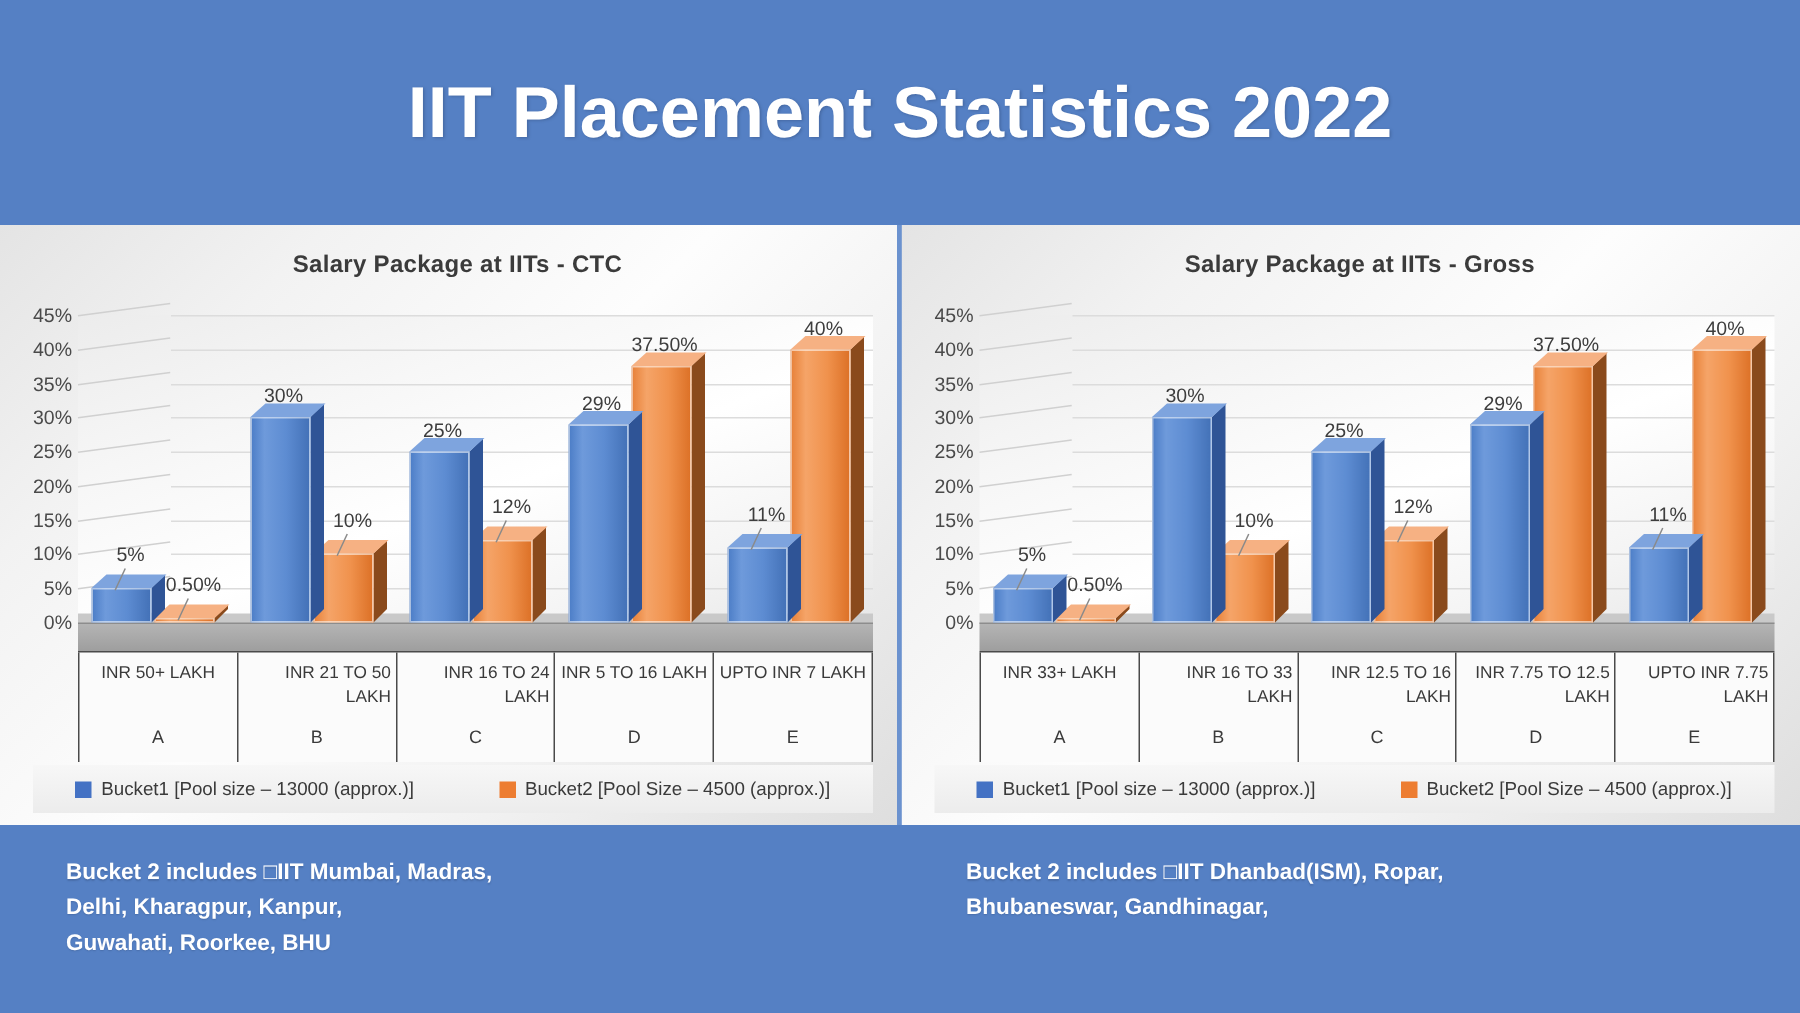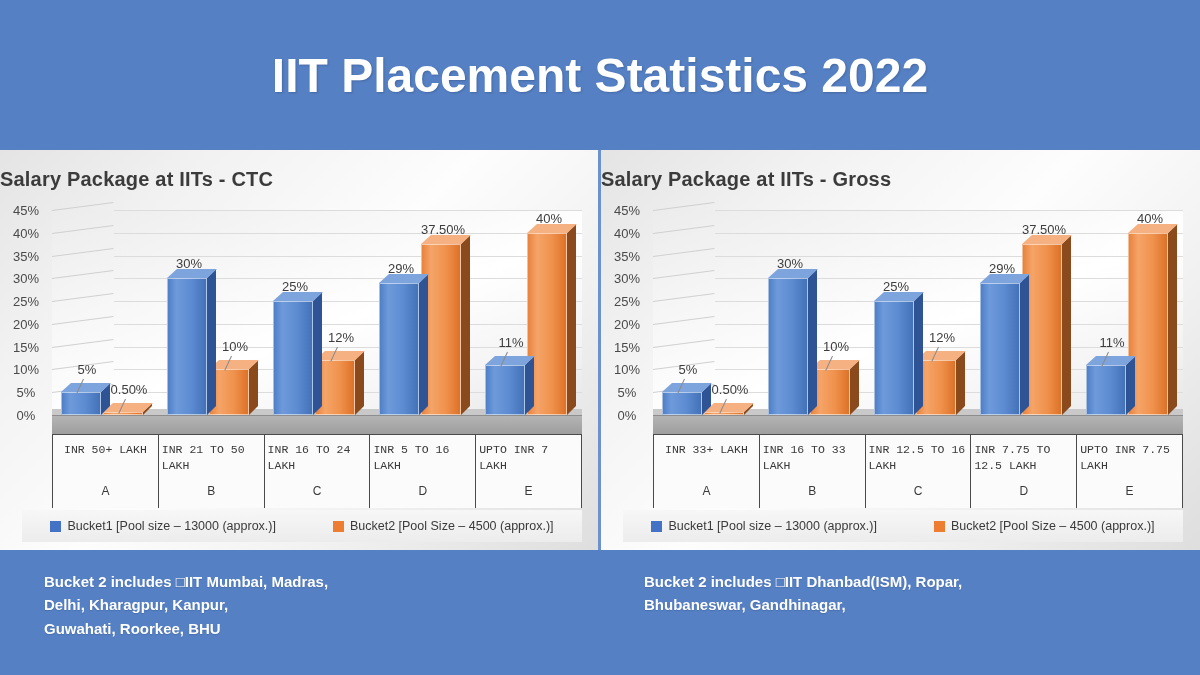--- a/index.html
+++ b/index.html
@@ -31,22 +31,22 @@
     position: relative;
     width: 600px; height: 400px;
     background: linear-gradient(135deg,#e4e4e4 0%,#f2f2f2 22%,#fdfdfd 48%,#f1f1f1 72%,#dedede 100%);
     overflow: hidden;
   }
   .chart-panel.left  { border-right: 2px solid #6b92cf; }
   .chart-panel.right { border-left: 1px solid #6b92cf; }
 
   .chart-title {
     position: absolute; left: 0; top: 18px; width: 100%;
-    text-align: left; font-size: 20px; font-weight: bold;
-    color: #3b3b3b; letter-spacing: .2px;
+    text-align: center; font-size: 16px; font-weight: bold;
+    color: #3b3b3b; letter-spacing: .2px; padding-left: 12px;
   }
 
   
   .plot {
     position: absolute;
     left: 52px; top: 60px; width: 530px; height: 205px;
   }
   .wall {
     position: absolute; inset: 0;
     background: linear-gradient(160deg,#ececec 0%,#f7f7f7 30%,#ffffff 55%,#f4f4f4 80%,#e7e7e7 100%);
@@ -65,21 +65,21 @@
   .gridline .seg-b {
     position: absolute; left: 62px; top: 0; right: 0; height: 1px;
     background: #dcdcdc;
   }
 
   
   .y-axis {
     position: absolute; left: 4px; top: 52px; width: 44px; height: 222px;
   }
   .y-tick {
-    position: absolute; right: 0; width: 44px; text-align: center;
+    position: absolute; right: 0; width: 44px; text-align: right;
     font-size: 13px; color: #4a4a4a; transform: translateY(-50%);
   }
 
   
   .floor {
     position: absolute; left: 52px; top: 265px; width: 530px; height: 19px;
     background: linear-gradient(#b4b4b4,#9e9e9e);
     border-top: 1px solid #8d8d8d;
   }
   .floor-back {
@@ -135,22 +135,22 @@
     border-top: 1px solid #4a4a4a;
   }
   .cat-cell {
     flex: 1 1 0; position: relative;
     border-right: 1px solid #4a4a4a;
     display: flex; flex-direction: column; align-items: center;
     padding-top: 7px;
   }
   .cat-cell:first-child { border-left: 1px solid #4a4a4a; }
   .cat-name {
-    font-size: 11.5px; color: #3a3a3a; text-align: left;
-    line-height: 1.35; font-weight: 500; padding: 0 3px; font-family: Liberation Mono, monospace;
+    font-size: 11.5px; color: #3a3a3a; text-align: right;
+    line-height: 1.35; font-weight: 500; padding: 0 3px;
   }
   .cat-letter {
     position: absolute; bottom: 10px; left: 0; width: 100%;
     text-align: center; font-size: 12px; color: #3a3a3a;
   }
 
   
   .legend {
     position: absolute; left: 22px; top: 360px; width: 560px; height: 32px;
     background: linear-gradient(#f7f7f7,#ececec);

